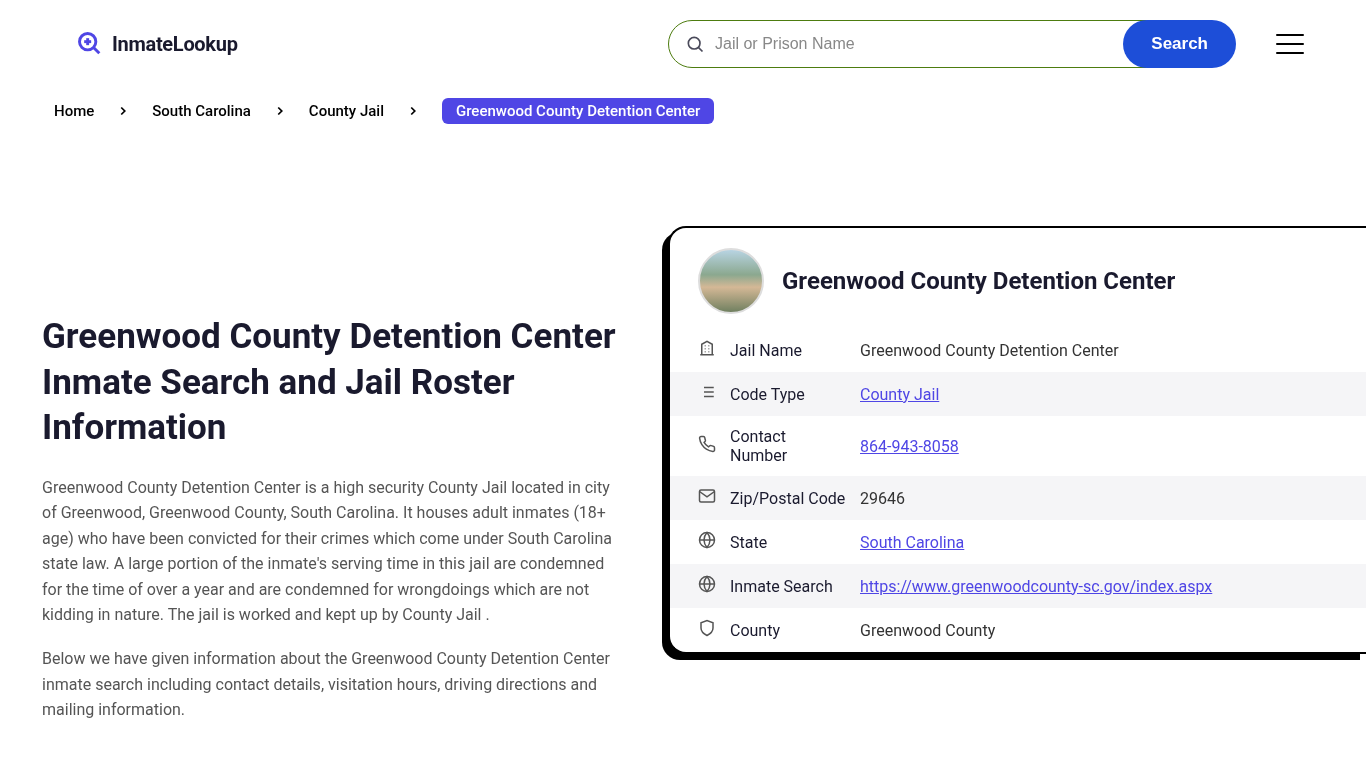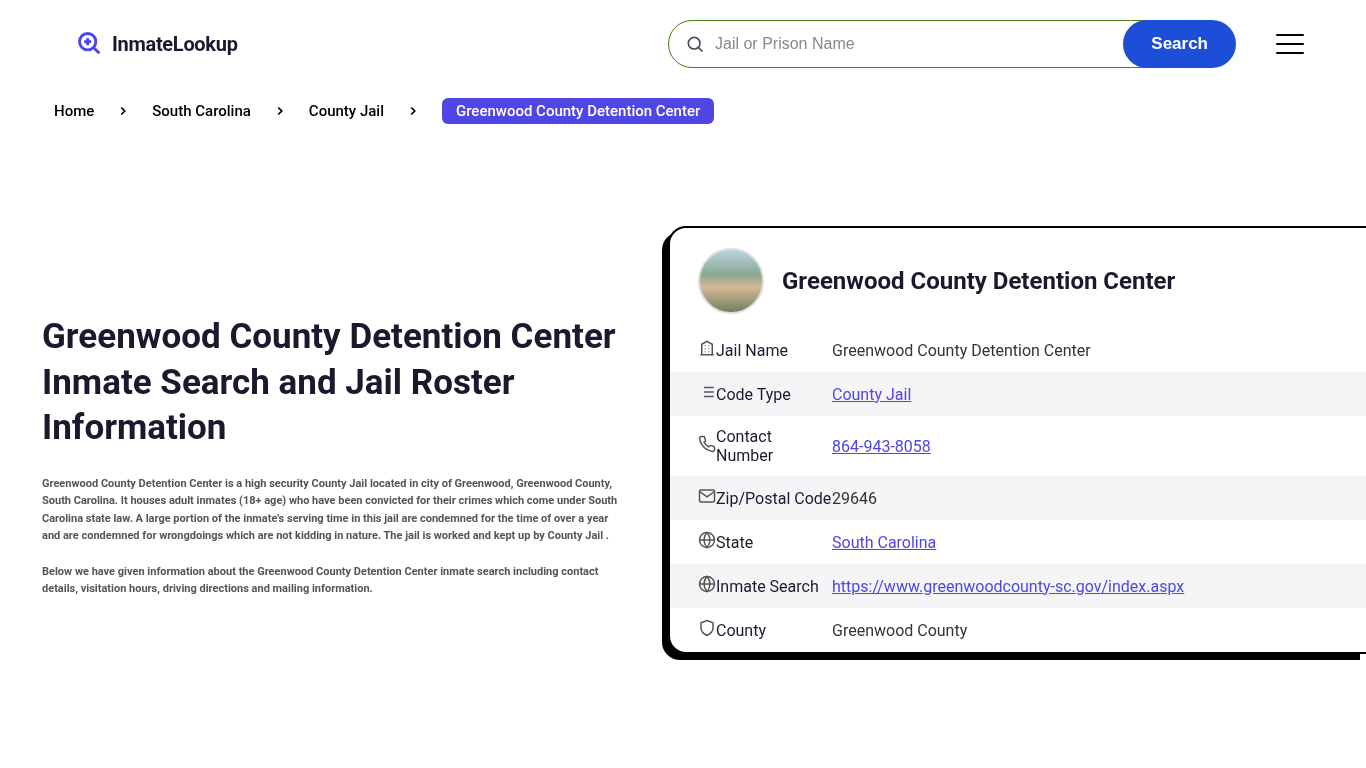--- a/index.html
+++ b/index.html
@@ -138,25 +138,24 @@
       padding: 180px 0 0 42px;
     }
     .left-col h1 {
       font-size: 35px;
       font-weight: 700;
       line-height: 1.3;
       color: #1a1a2e;
       margin-bottom: 24px;
     }
     .left-col p {
-      font-size: 11px;
+      font-size: 16px;
       line-height: 1.6;
       color: #555;
       margin-bottom: 18px;
-      font-weight: bold;
     }
     .right-col {
       flex: 1;
       padding-top: 92px;
     }
     .info-card {
       background: #fff;
       border-radius: 18px 0 0 18px;
       box-shadow: -6px 6px 0 #000;
       border: 2px solid #000;
@@ -180,20 +179,21 @@
     }
     .card-title {
       font-size: 24px;
       font-weight: 700;
       color: #1a1a2e;
     }
     .info-row {
       display: flex;
       align-items: center;
       padding: 11px 28px;
+      gap: 14px;
       font-size: 16px;
     }
     .info-row:nth-child(even) {
       background: #f5f5f7;
     }
     .info-icon {
       width: 18px;
       height: 18px;
       color: #555;
       flex-shrink: 0;

